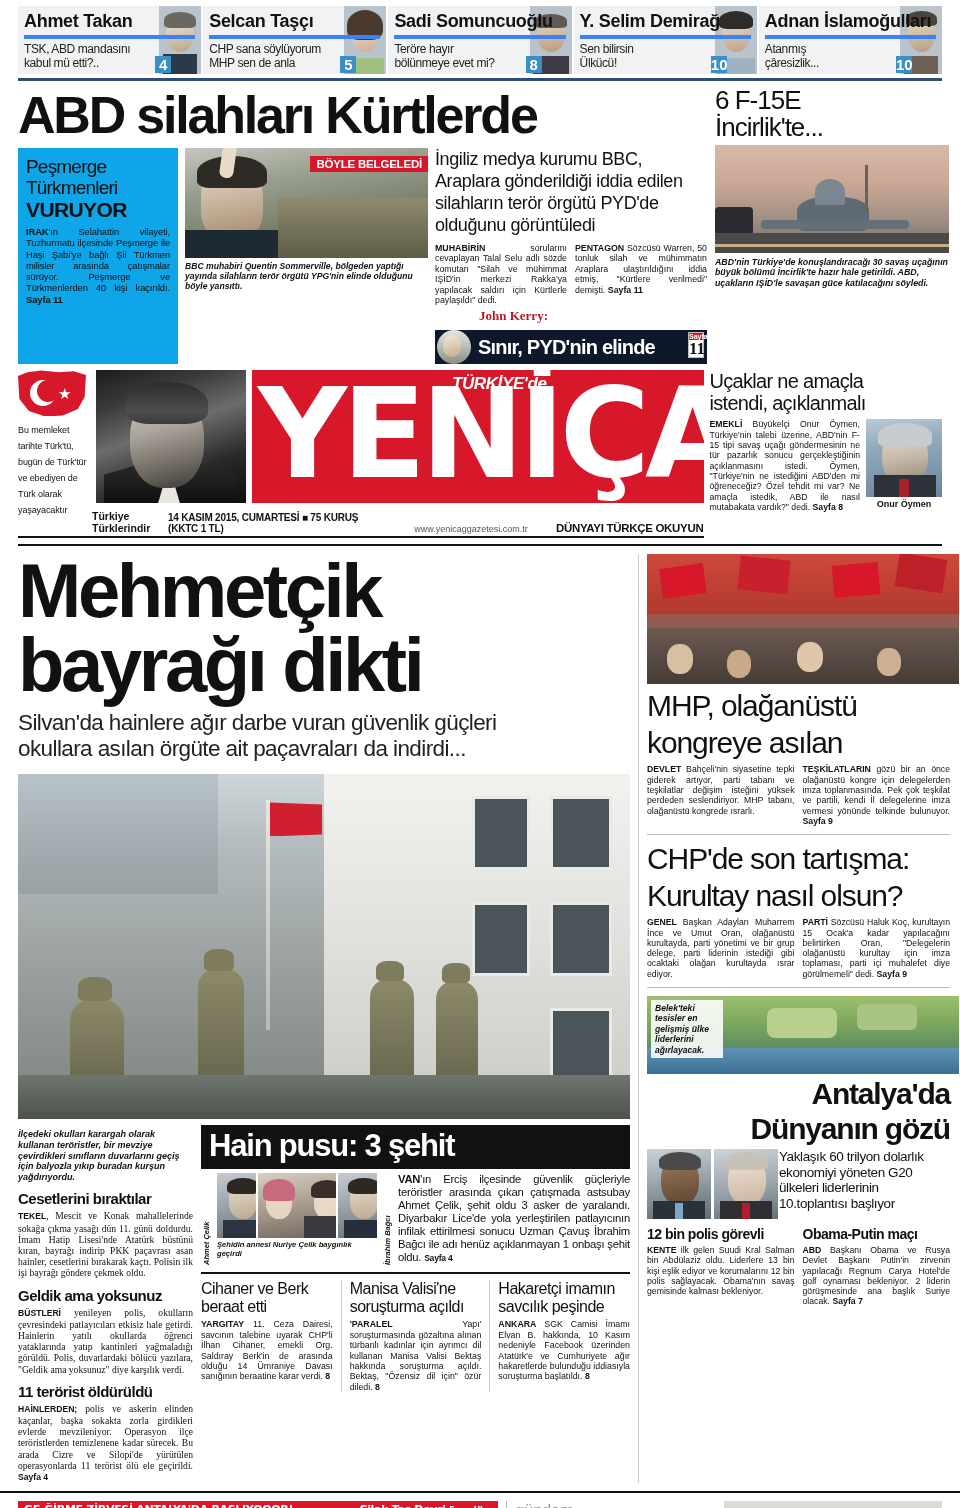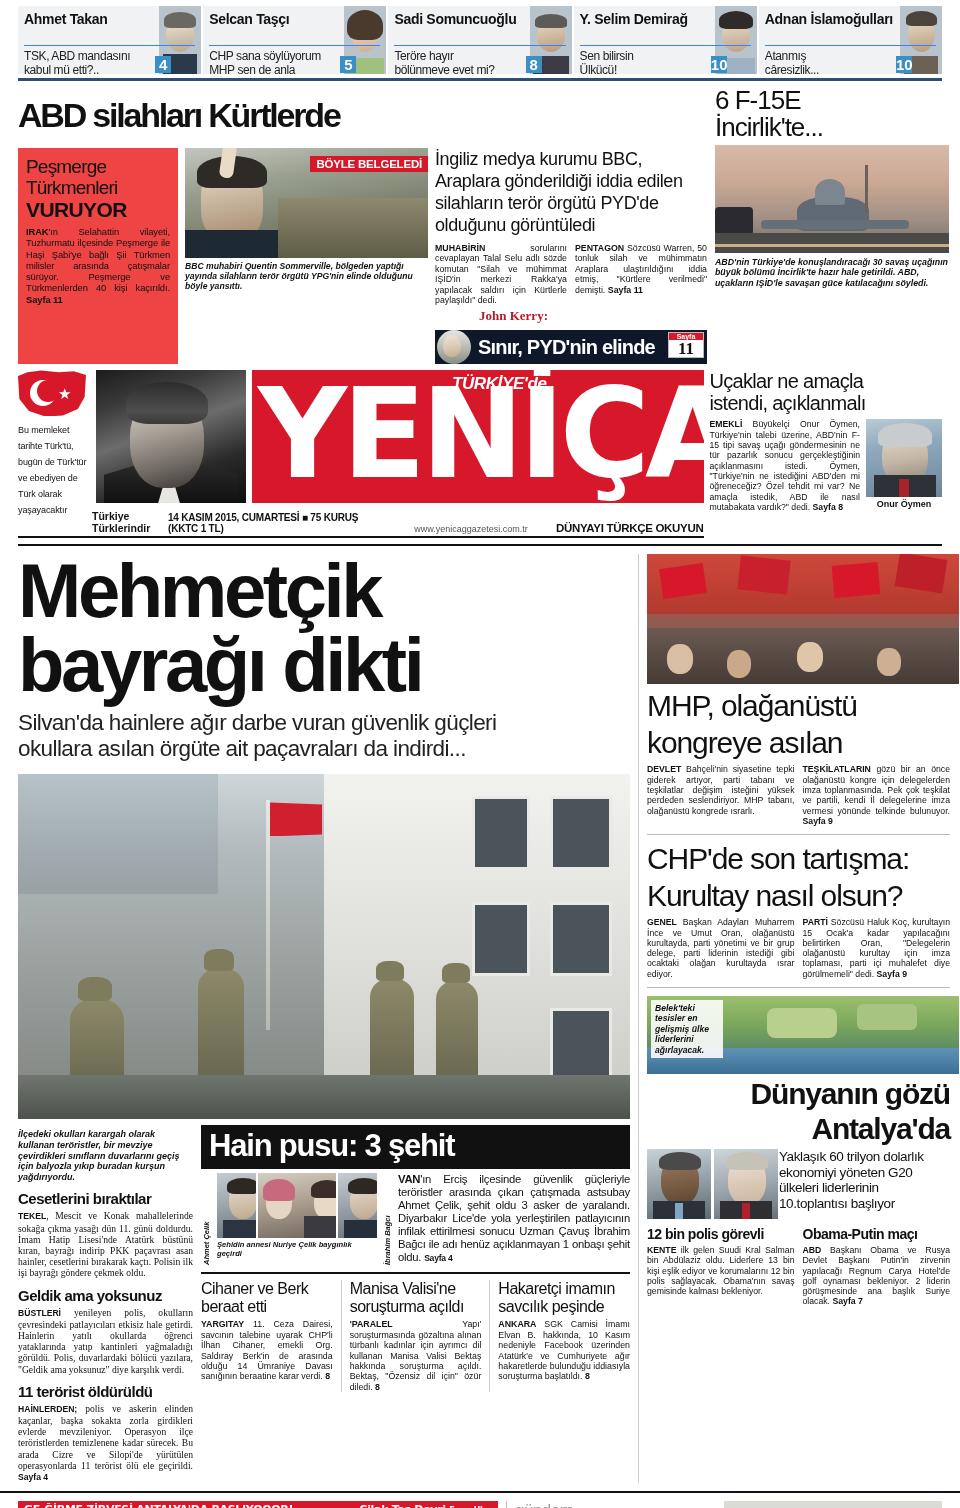--- a/index.html
+++ b/index.html
@@ -19,22 +19,22 @@
     padding:6px 18px 0 18px;
     height:74px;
   }
   .colbox {
     flex:1; background:#f1f2f3;
     position:relative; overflow:hidden;
     display:flex; flex-direction:column;
     padding:5px 6px 0 6px;
   }
   .colbox .cname {
-    font-weight:bold; font-size:14px; letter-spacing:-.3px;
-    border-bottom:1px solid #3b82f6; padding-bottom:18px; margin-bottom:3px;
+    font-weight:bold; font-size:18px; letter-spacing:-.3px;
+    border-bottom:4px solid #3b82f6; padding-bottom:3px; margin-bottom:3px;
     position:relative; z-index:3;
   }
   .colbox .ctext {
     font-size:12px; line-height:14px; letter-spacing:-.4px;
     position:relative; z-index:3; color:#222;
   }
   .colbox .cpage {
     position:absolute; right:30px; bottom:1px;
     background:#3b8fc4; color:#fff; font-weight:bold;
     font-size:15px; line-height:17px; width:16px; text-align:center;
@@ -51,26 +51,26 @@
   .hs5 { background:linear-gradient(180deg,#e6e1d6 0%,#c0b6a4 45%,#8d8270 100%); }
   .head-oval { position:absolute; border-radius:50%; }
   .strip-rule { margin:4px 18px 0 18px; border-top:3px solid #2c4f73; }
 
   
   .topnews { display:flex; padding:6px 18px 0 18px; gap:8px; }
   .topleft { width:690px; }
   .topright { width:234px; }
 
   .bighead {
-    font-size:34px; font-weight:bold; letter-spacing:-2.2px;
+    font-size:52px; font-weight:bold; letter-spacing:-2.2px;
     line-height:56px; font-family:"Liberation Sans", sans-serif;
   }
   .topgrid { display:flex; gap:7px; margin-top:5px; }
   .pesm {
-    width:160px; background:#ef4444; padding:8px 8px 6px 8px;
+    width:160px; background:#0ea5e9; padding:8px 8px 6px 8px;
   }
   .pesm .p1 { font-size:19px; line-height:21px; letter-spacing:-.8px; }
   .pesm .p2 { font-size:21px; font-weight:bold; line-height:23px; letter-spacing:-.6px; margin-bottom:5px;}
   .pesm .body { font-size:9.4px; line-height:11.3px; text-align:justify; letter-spacing:-.1px;}
   .pesm .body b { font-weight:bold; }
 
   .bbcphoto { width:243px; }
   .bbcimg {
     width:243px; height:110px; position:relative; overflow:hidden;
     background:linear-gradient(170deg,#c3c6c0 0%,#9aa08f 30%,#7d8270 60%,#5e6352 100%);
@@ -92,21 +92,21 @@
     display:flex; align-items:center; position:relative; overflow:hidden;
   }
   .kerryface {
     width:34px; height:34px; border-radius:50%;
     background:linear-gradient(180deg,#e6e7e2 0%,#b9bcb4 50%,#8a8d84 100%);
     margin-left:2px; flex:0 0 34px;
   }
   .kerrytxt { font-size:20px; font-weight:bold; letter-spacing:-.8px; margin-left:7px;}
   .sayfa-box {
     position:absolute; right:3px; top:2px; background:#fff; color:#111;
-    width:36px; text-align:center; border:1px solid #bbb;
+    width:16px; text-align:center; border:1px solid #bbb;
   }
   .sayfa-box .lbl { background:#d7182a; color:#fff; font-size:7px; font-weight:bold; }
   .sayfa-box .num { font-family:"Liberation Serif", serif; font-size:17px; font-weight:bold; line-height:17px; }
   .kerrylabel {
     font-family:"Liberation Serif", serif; color:#b81828; font-size:13px;
     font-weight:bold; margin-left:44px; margin-top:3px;
   }
 
   .f15title { font-size:26px; line-height:27px; letter-spacing:-1px; font-weight:normal; }
   .f15img {
@@ -689,22 +689,22 @@
       </div>
 
       <div class="rr-rule"></div>
 
       <div class="antalya-img">
         <div style="position:absolute;left:0;bottom:0;width:312px;height:26px;background:linear-gradient(180deg,#5e93b5,#3d6f96);"></div>
         <div style="position:absolute;left:120px;top:12px;width:70px;height:30px;background:#b9cf8e;border-radius:8px;"></div>
         <div style="position:absolute;left:210px;top:8px;width:60px;height:26px;background:#a7c482;border-radius:6px;"></div>
         <div class="belek-note">Belek'teki tesisler en gelişmiş ülke liderlerini ağırlayacak.</div>
       </div>
+      <div class="dunya-title">Antalya'da</div>
       <div class="dunya-title">Dünyanın gözü</div>
-      <div class="dunya-title">Antalya'da</div>
 
       <div class="leaders">
         <div class="leader-pics">
           <div class="lp lp1">
             <div class="lp-face"></div>
               <div class="lp-hair"></div>
             <div style="position:absolute;left:6px;bottom:0;width:52px;height:18px;background:#2b3138;"></div>
             <div style="position:absolute;left:28px;bottom:0;width:8px;height:16px;background:#7fa6c4;"></div>
           </div>
           <div class="lp lp2">

